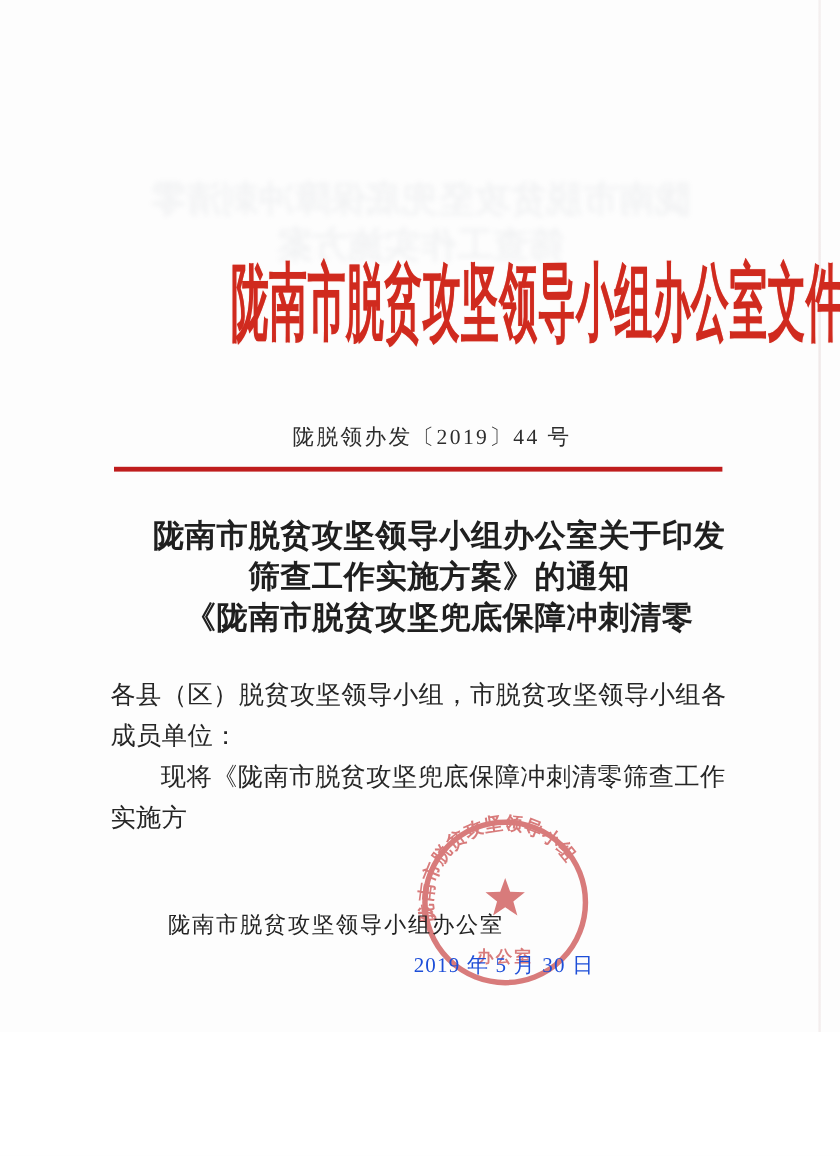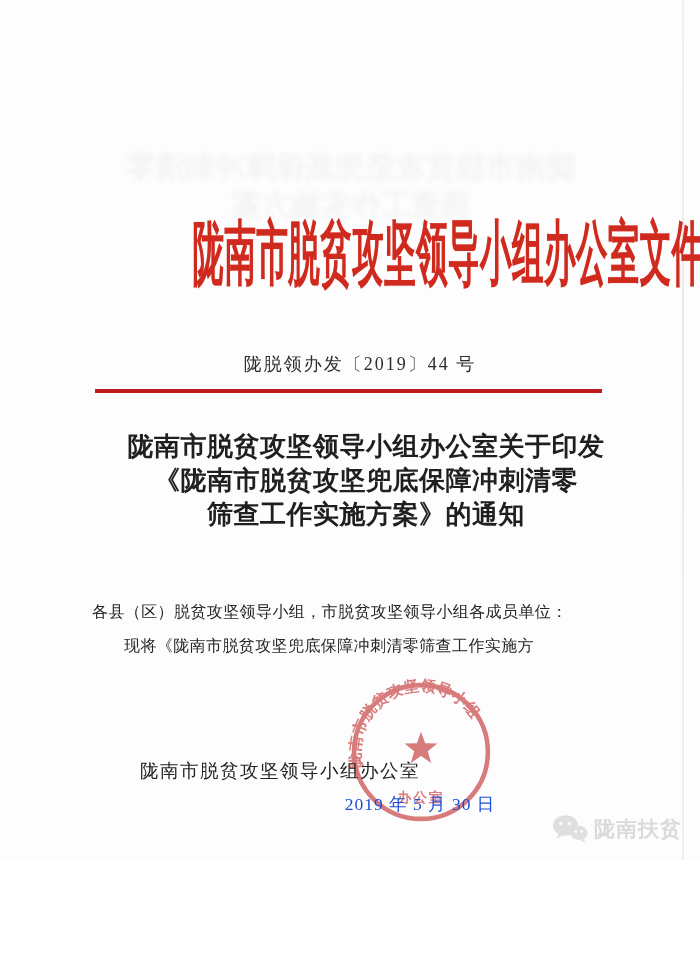--- a/index.html
+++ b/index.html
@@ -59,23 +59,22 @@
   .doc-title{
     position:absolute;top:430px;left:0;width:700px;
     text-align:center;
     font-size:26px;line-height:34px;font-weight:bold;
     color:var(--ink);
     letter-spacing:0.5px;
     padding-left:32px;
   }
   .body-text{
     position:absolute;top:562px;left:92px;width:520px;
-    font-size:16px;line-height:34px;color:#262626;
+    font-size:21px;line-height:34px;color:#262626;
     letter-spacing:0.4px;
-    margin-top:33px;
   }
   .body-text .indent{ text-indent:2em; }
   .seal{
     position:absolute;left:345px;top:676px;width:152px;height:152px;
     opacity:.82;
   }
   .seal .ring{fill:none;stroke:var(--seal-red);stroke-width:4.5;}
   .seal .arc-text{fill:var(--seal-red);font-size:15px;font-weight:bold;letter-spacing:0.5px;}
   .seal .star{fill:var(--seal-red);}
   .seal .bottom-text{fill:var(--seal-red);font-size:13.5px;font-weight:bold;letter-spacing:2px;}
@@ -119,22 +118,22 @@
   </div>
 
   <div class="letterhead">陇南市脱贫攻坚领导小组办公室文件</div>
 
   <div class="doc-number">陇脱领办发〔2019〕44 号</div>
 
   <div class="red-rule"></div>
 
   <div class="doc-title">
     <div>陇南市脱贫攻坚领导小组办公室关于印发</div>
+    <div>筛查工作实施方案》的通知</div>
     <div>《陇南市脱贫攻坚兜底保障冲刺清零</div>
-    <div>筛查工作实施方案》的通知</div>
   </div>
 
   <div class="body-text">
     <div>各县（区）脱贫攻坚领导小组，市脱贫攻坚领导小组各成员单位：</div>
     <div class="indent">现将《陇南市脱贫攻坚兜底保障冲刺清零筛查工作实施方</div>
   </div>
 
   <svg class="seal" viewBox="0 0 150 150" width="152" height="152" aria-hidden="true">
     <defs>
       <path id="sealArc" d="M 17,90 A 60,60 0 1 1 133,90" fill="none"></path>
@@ -146,27 +145,14 @@
     <polygon class="star" points="75,55 79.1,66.3 91.2,66.7 81.7,74.2 85,85.8 75,79 65,85.8 68.3,74.2 58.8,66.7 70.9,66.3"></polygon>
     <text class="bottom-text" x="75" y="124" text-anchor="middle">办公室</text>
   </svg>
 
   <div class="signature-org">陇南市脱贫攻坚领导小组办公室</div>
 
   <div class="signature-date">2019 年 5 月 30 日</div>
 
   <div class="page-number">- 1 -</div>
 
-  <div class="watermark">
-    <svg width="36" height="30" viewBox="0 0 36 30" aria-hidden="true">
-      <ellipse class="wm-bubble" cx="13.5" cy="11.5" rx="12.5" ry="10.2"></ellipse>
-      <path class="wm-bubble" d="M6.5,19.5 L4.2,25 L10.5,21.4 Z"></path>
-      <circle class="wm-eye" cx="9" cy="9.5" r="1.7"></circle>
-      <circle class="wm-eye" cx="17.5" cy="9.5" r="1.7"></circle>
-      <ellipse class="wm-bubble" cx="27" cy="19" rx="8.6" ry="7.2"></ellipse>
-      <path class="wm-bubble" d="M31.5,25 L33.8,29 L28.4,26.2 Z"></path>
-      <circle class="wm-eye" cx="23.8" cy="17.5" r="1.4"></circle>
-      <circle class="wm-eye" cx="29.8" cy="17.5" r="1.4"></circle>
-    </svg>
-    <span>陇南扶贫</span>
-  </div>
 
 </div>
 
 </body></html>

